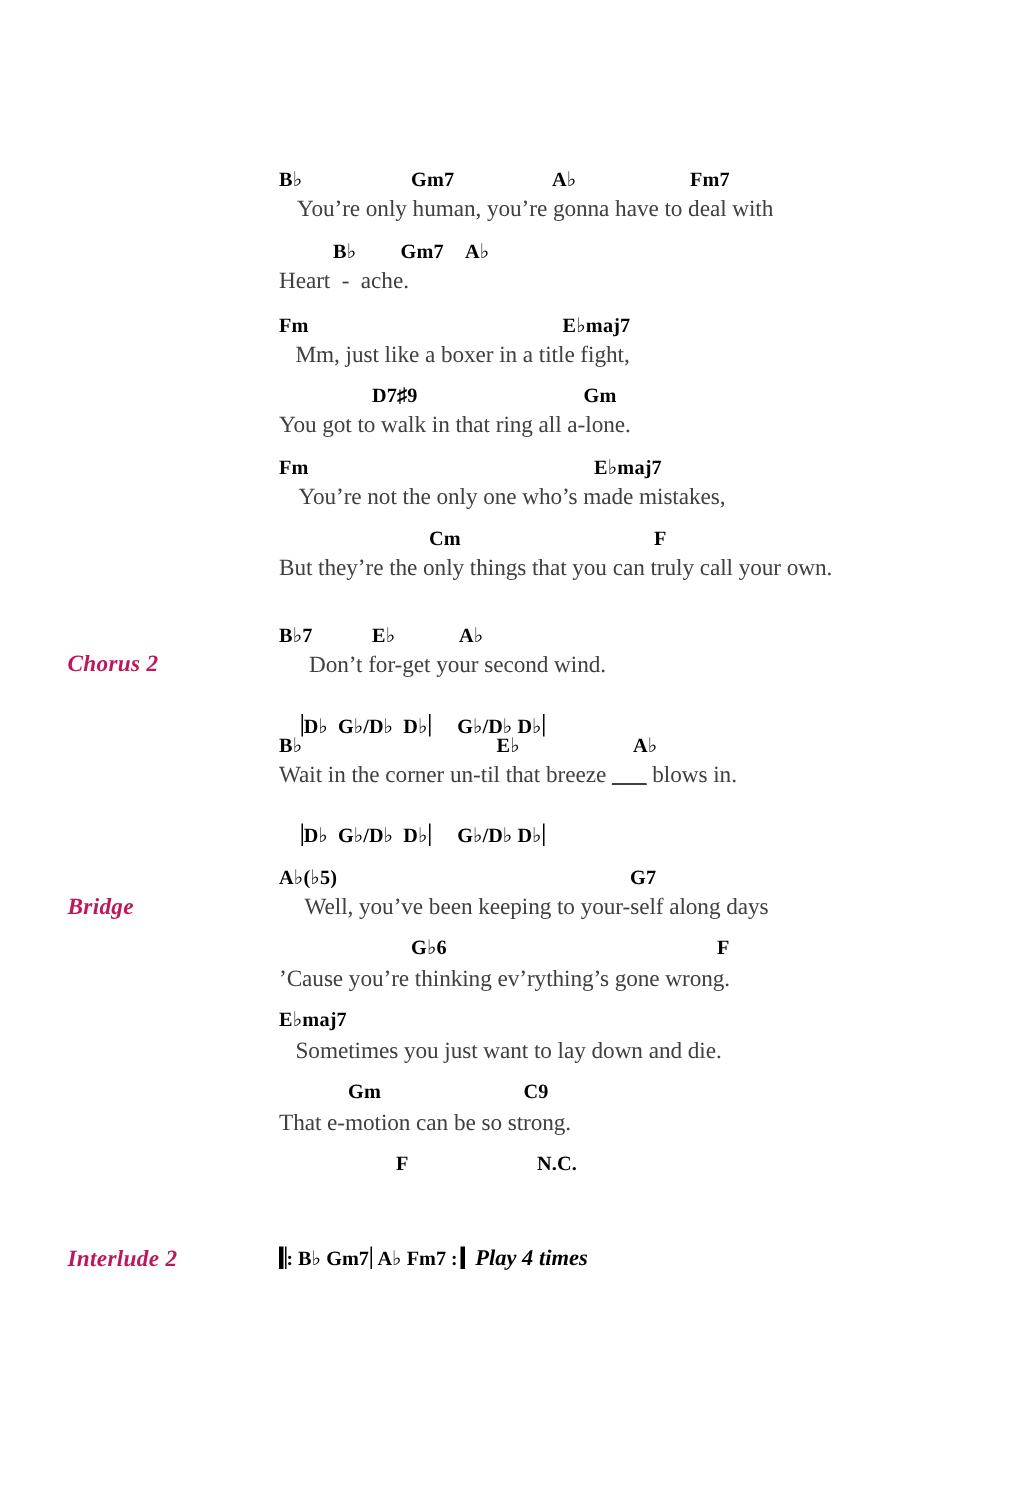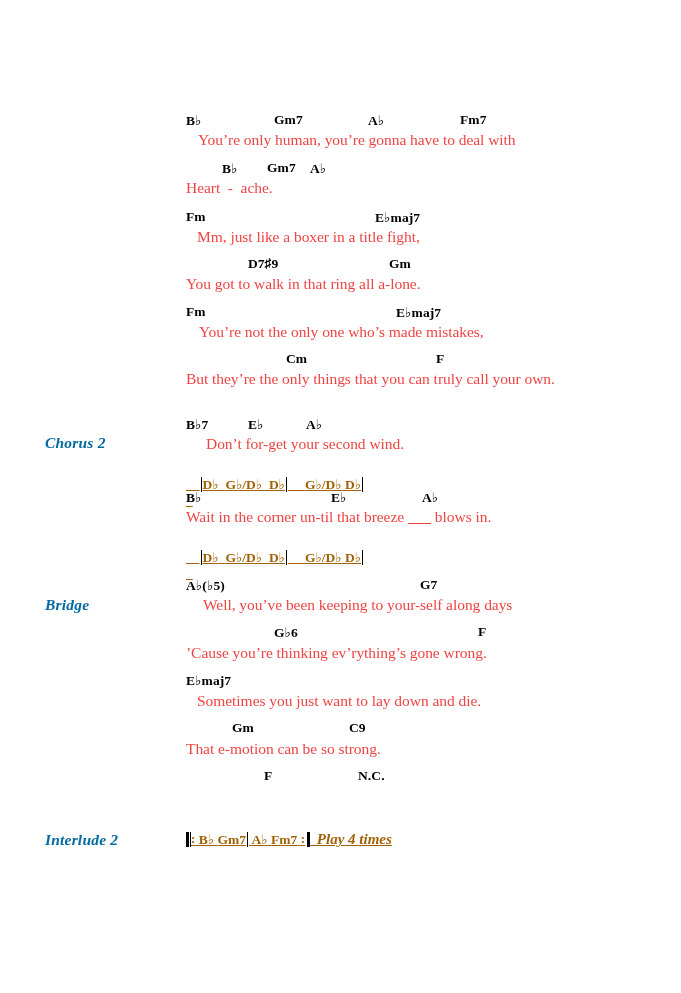--- a/index.html
+++ b/index.html
@@ -21,21 +21,21 @@
   }
   
   .section-label {
     position: absolute;
     font-family: "Liberation Serif", "DejaVu Serif", serif;
     font-weight: bold;
     font-style: italic;
     font-size: 15.5px;
     letter-spacing: 0.2px;
     white-space: nowrap;
-    color: #0369a1;
+    color: #be185d;
   }
   
   .chordline {
     position: absolute;
     white-space: pre;
     font-family: "Liberation Serif", "DejaVu Serif", serif;
     font-weight: bold;
     font-size: 13.5px;
     letter-spacing: 0.1px;
     color: #000;
@@ -47,21 +47,21 @@
     font-size: 13.5px;
     top: 0;
   }
   
   .lyricline {
     position: absolute;
     white-space: pre;
     font-family: "Liberation Serif", "DejaVu Serif", serif;
     font-size: 15.5px;
     letter-spacing: -0.05px;
-    color: #ef4444;
+    color: #404040;
   }
   
   .bar {
     display: inline-block;
     width: 1px;
     height: 15px;
     background: #000;
     vertical-align: -2.5px;
     margin: 0 1px;
   }
@@ -91,22 +91,21 @@
     font-weight: bold;
     font-size: 15px;
     font-family: "Liberation Serif", "DejaVu Serif", serif;
   }
   .measure-row {
     position: absolute;
     white-space: pre;
     font-family: "Liberation Serif", "DejaVu Serif", serif;
     font-weight: bold;
     font-size: 13.5px;
-    color: #a16207;
-    text-decoration: underline;
+    color: #000000;
   }
   .blankfill {
     text-decoration: underline;
   }
 </style>
 </head>
 <body>
 
 <div class="page">
 

